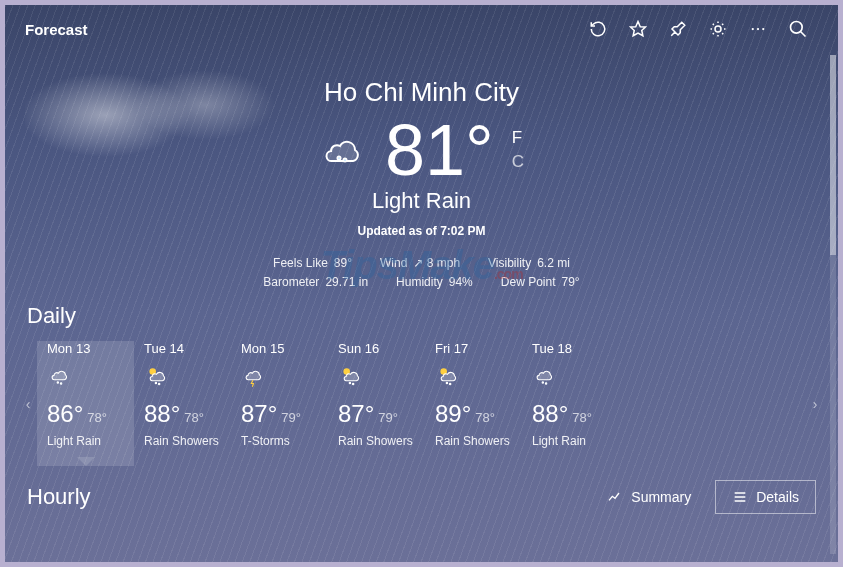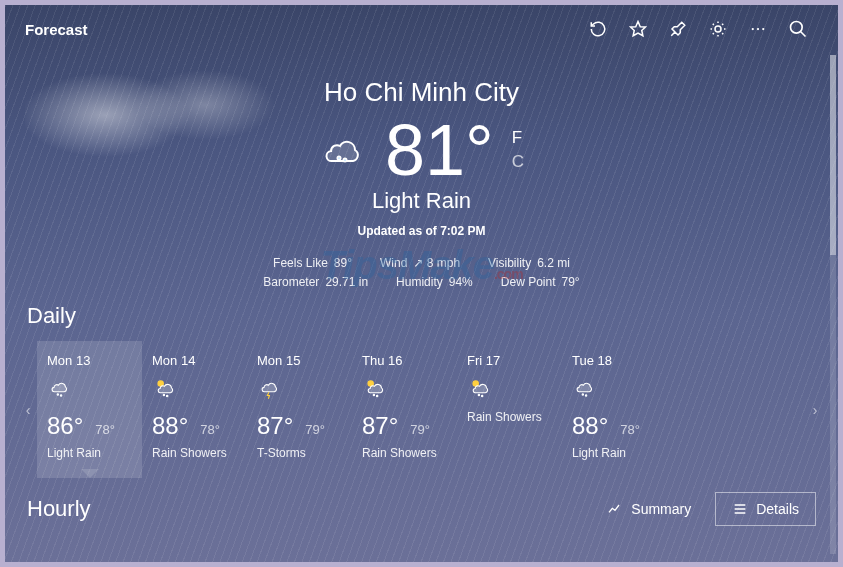--- a/index.html
+++ b/index.html
@@ -86,41 +86,41 @@
   padding: 8px 14px 0;
 }
 .nav-arrow {
   width: 18px;
   display: flex; align-items: center; justify-content: center;
   color: rgba(255,255,255,0.6);
   font-size: 14px;
   cursor: pointer;
 }
 .day-card {
-  width: 105px;
-  padding: 12px 10px 18px;
+  width: 97px;
+  padding: 0 10px 18px;
   flex-shrink: 0;
   position: relative;
 }
 .day-card.selected {
   background: rgba(255,255,255,0.14);
 }
 .day-card.selected::after {
   content: "";
   position: absolute;
   bottom: -9px; left: 50%;
   transform: translateX(-50%);
   border: 9px solid transparent;
   border-top-color: rgba(255,255,255,0.14);
 }
 .day-name { font-size: 13px; margin-bottom: 8px; }
 .day-icon { font-size: 22px; height: 28px; }
 .day-temps { margin-top: 8px; }
 .day-hi { font-size: 24px; font-weight: 300; text-align: right; }
-.day-lo { font-size: 13px; color: rgba(255,255,255,0.7); margin-left: 12px; }
+.day-lo { font-size: 13px; color: rgba(255,255,255,0.7); margin-left: 4px; }
 .day-cond { font-size: 12px; margin-top: 6px; color: rgba(255,255,255,0.9); white-space: nowrap; overflow: hidden; }
 .hourly-row {
   display: flex; align-items: center; justify-content: space-between;
   padding: 14px 22px 8px;
 }
 .toggle-group { display: flex; gap: 8px; }
 .toggle-btn {
   display: flex; align-items: center; gap: 8px;
   padding: 8px 16px;
   font-size: 14px;
@@ -238,21 +238,21 @@
             <svg width="26" height="26" viewBox="0 0 48 48" fill="none" stroke="#fff" stroke-width="2">
               <path d="M34 20a7 7 0 0 0-13-3 5 5 0 0 0-8 4 4 4 0 0 0 1 8h18a5 5 0 0 0 2-9z" fill="rgba(255,255,255,0.2)"></path>
               <circle cx="20" cy="34" r="1.3" fill="#3af"></circle>
               <circle cx="26" cy="36" r="1.3" fill="#3af"></circle>
             </svg>
           </div>
           <div class="day-temps"><span class="day-hi">86°</span><span class="day-lo">78°</span></div>
           <div class="day-cond">Light Rain</div>
         </div>
         <div class="day-card">
-          <div class="day-name">Mon 14</div>
+          <div class="day-name">Tue 14</div>
           <div class="day-icon">
             <svg width="26" height="26" viewBox="0 0 48 48" fill="none" stroke="#fff" stroke-width="2">
               <circle cx="16" cy="14" r="5" fill="#ffd040" stroke="#ffd040"></circle>
               <path d="M36 22a7 7 0 0 0-13-3 5 5 0 0 0-8 4 4 4 0 0 0 1 8h18a5 5 0 0 0 2-9z" fill="rgba(255,255,255,0.2)"></path>
               <circle cx="22" cy="35" r="1.3" fill="#3af"></circle>
               <circle cx="28" cy="37" r="1.3" fill="#3af"></circle>
             </svg>
           </div>
           <div class="day-temps"><span class="day-hi">88°</span><span class="day-lo">78°</span></div>
           <div class="day-cond">Rain Showers</div>
@@ -262,21 +262,21 @@
           <div class="day-icon">
             <svg width="26" height="26" viewBox="0 0 48 48" fill="none" stroke="#fff" stroke-width="2">
               <path d="M34 20a7 7 0 0 0-13-3 5 5 0 0 0-8 4 4 4 0 0 0 1 8h18a5 5 0 0 0 2-9z" fill="rgba(255,255,255,0.2)"></path>
               <path d="M22 30l-3 6h4l-2 6" stroke="#ffd040" fill="none"></path>
             </svg>
           </div>
           <div class="day-temps"><span class="day-hi">87°</span><span class="day-lo">79°</span></div>
           <div class="day-cond">T-Storms</div>
         </div>
         <div class="day-card">
-          <div class="day-name">Thu 16</div>
+          <div class="day-name">Sun 16</div>
           <div class="day-icon">
             <svg width="26" height="26" viewBox="0 0 48 48" fill="none" stroke="#fff" stroke-width="2">
               <circle cx="16" cy="14" r="5" fill="#ffd040" stroke="#ffd040"></circle>
               <path d="M36 22a7 7 0 0 0-13-3 5 5 0 0 0-8 4 4 4 0 0 0 1 8h18a5 5 0 0 0 2-9z" fill="rgba(255,255,255,0.2)"></path>
               <circle cx="22" cy="35" r="1.3" fill="#3af"></circle>
               <circle cx="28" cy="37" r="1.3" fill="#3af"></circle>
             </svg>
           </div>
           <div class="day-temps"><span class="day-hi">87°</span><span class="day-lo">79°</span></div>
           <div class="day-cond">Rain Showers</div>
@@ -284,20 +284,21 @@
         <div class="day-card">
           <div class="day-name">Fri 17</div>
           <div class="day-icon">
             <svg width="26" height="26" viewBox="0 0 48 48" fill="none" stroke="#fff" stroke-width="2">
               <circle cx="16" cy="14" r="5" fill="#ffd040" stroke="#ffd040"></circle>
               <path d="M36 22a7 7 0 0 0-13-3 5 5 0 0 0-8 4 4 4 0 0 0 1 8h18a5 5 0 0 0 2-9z" fill="rgba(255,255,255,0.2)"></path>
               <circle cx="22" cy="35" r="1.3" fill="#3af"></circle>
               <circle cx="28" cy="37" r="1.3" fill="#3af"></circle>
             </svg>
           </div>
+          <div class="day-temps"><span class="day-hi">89°</span><span class="day-lo">78°</span></div>
           <div class="day-cond">Rain Showers</div>
         </div>
         <div class="day-card">
           <div class="day-name">Tue 18</div>
           <div class="day-icon">
             <svg width="26" height="26" viewBox="0 0 48 48" fill="none" stroke="#fff" stroke-width="2">
               <path d="M34 20a7 7 0 0 0-13-3 5 5 0 0 0-8 4 4 4 0 0 0 1 8h18a5 5 0 0 0 2-9z" fill="rgba(255,255,255,0.2)"></path>
               <circle cx="20" cy="34" r="1.3" fill="#3af"></circle>
               <circle cx="26" cy="36" r="1.3" fill="#3af"></circle>
             </svg>

